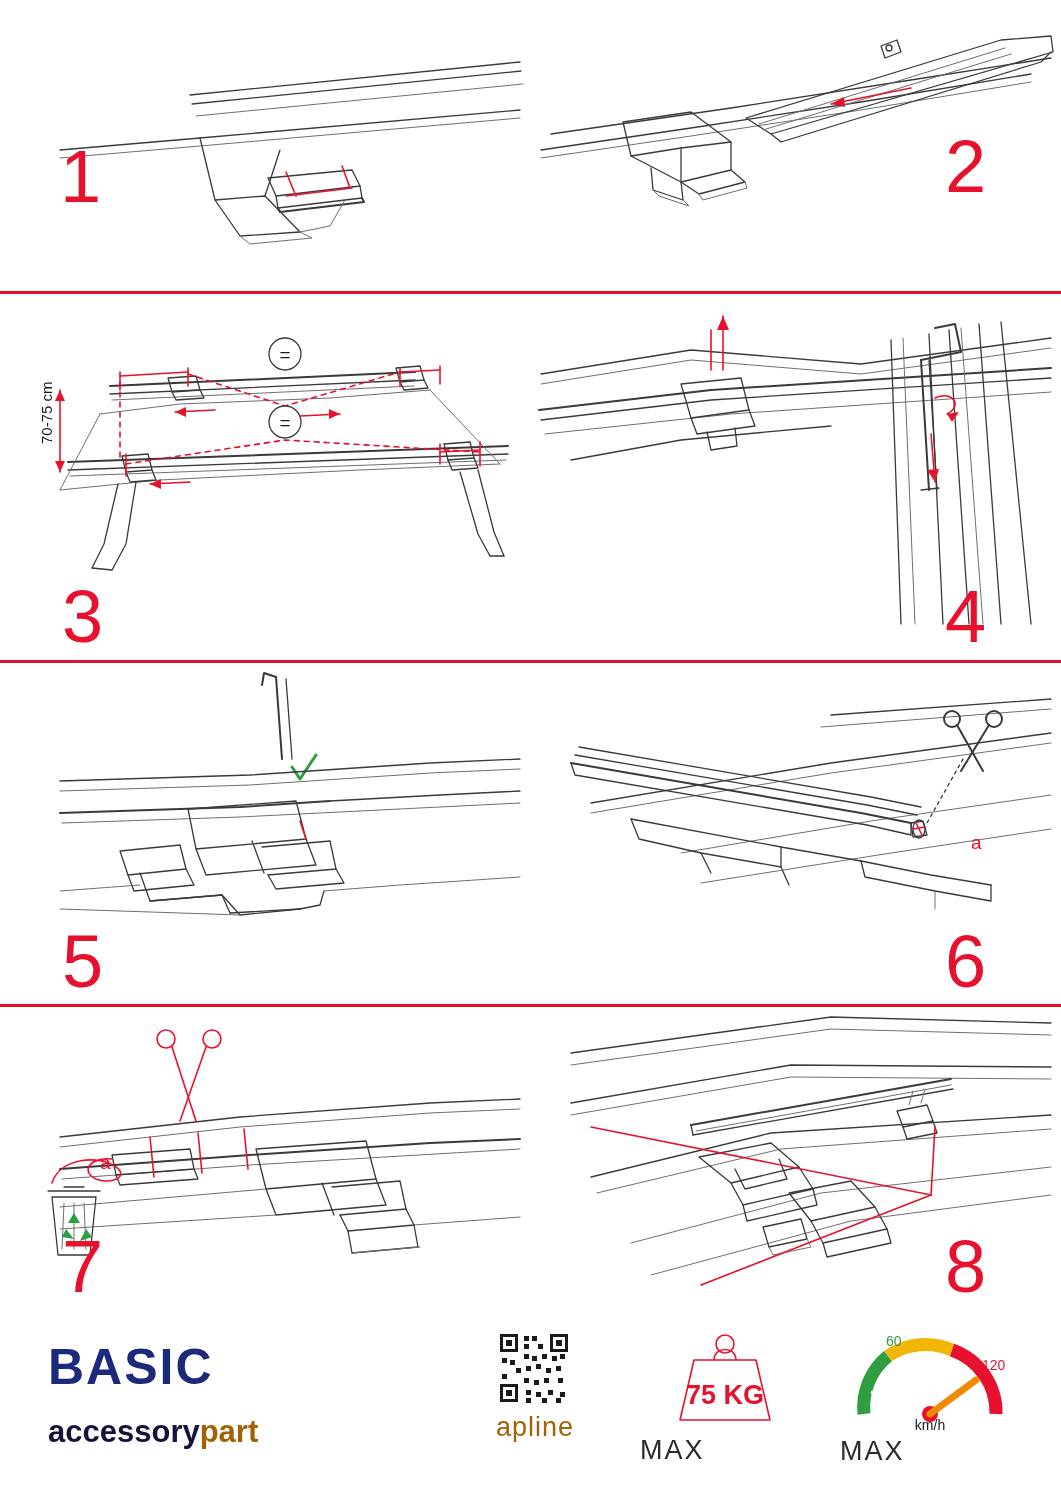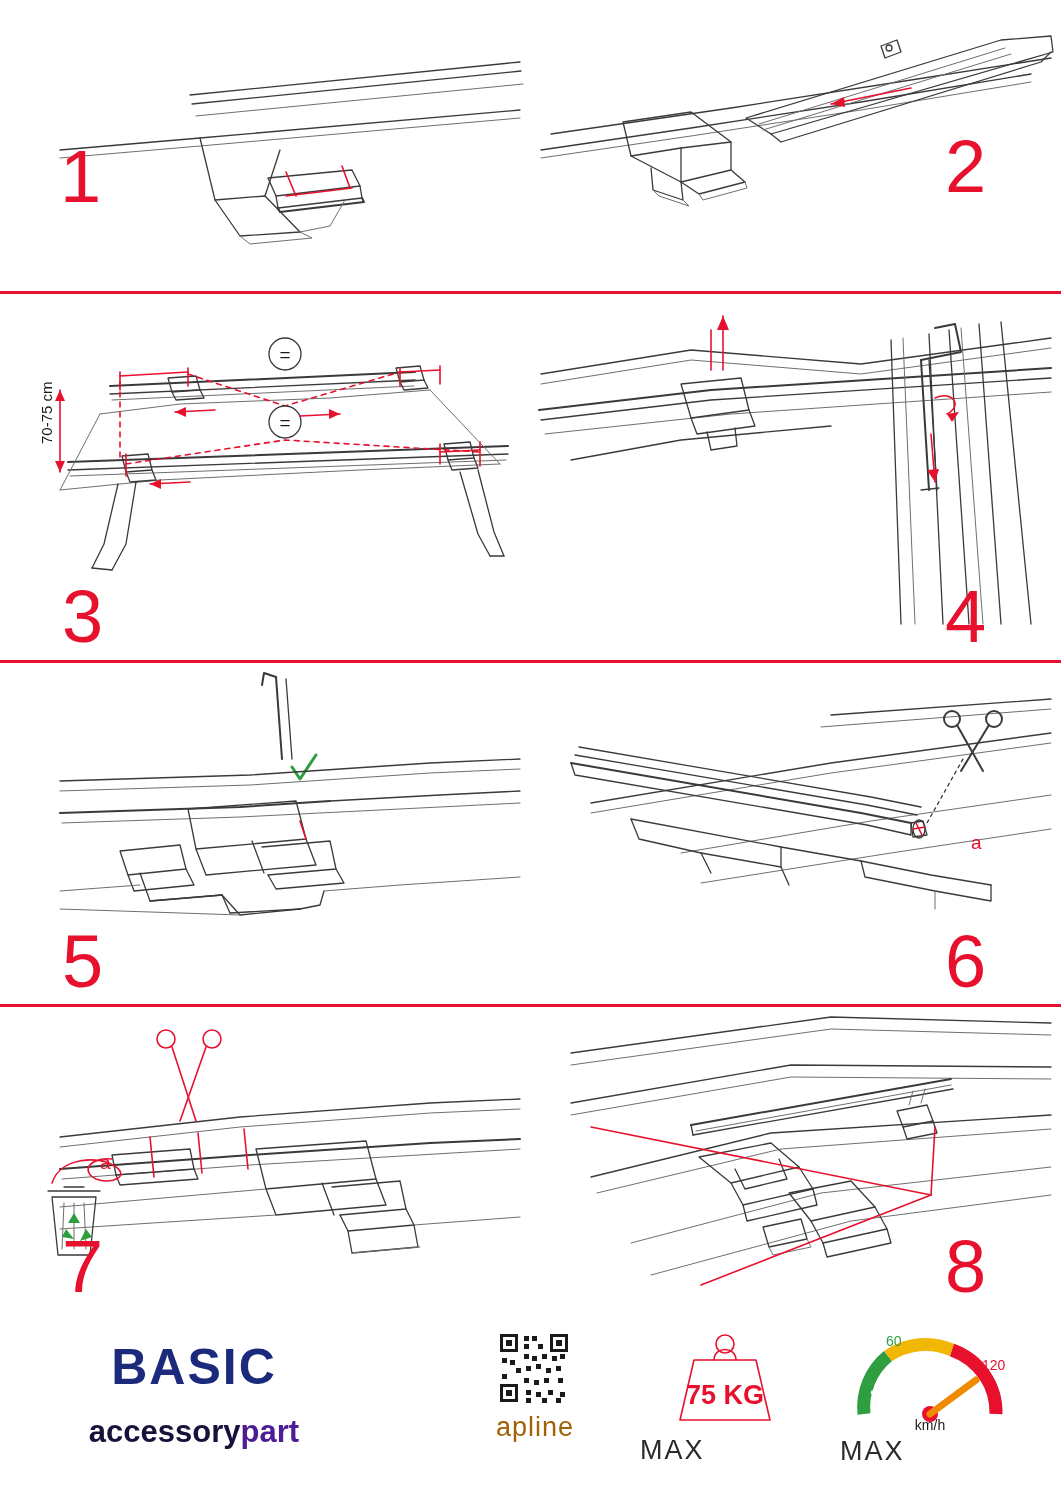--- a/index.html
+++ b/index.html
@@ -14,25 +14,25 @@
   .lnl{fill:none;stroke:#6f6f6f;stroke-width:1;stroke-linecap:round;stroke-linejoin:round;}
   .red{fill:none;stroke:#e8112d;stroke-width:1.6;stroke-linecap:round;stroke-linejoin:round;}
   .redf{fill:#e8112d;}
   .grn{fill:none;stroke:#2f9e41;stroke-width:3;stroke-linecap:round;stroke-linejoin:round;}
   .dash{stroke-dasharray:5 5;}
   .dash2{stroke-dasharray:3 4;}
   .lbl{font-family:"Liberation Sans",sans-serif;font-size:19px;fill:#e8112d;}
   .dimtxt{font-family:"Liberation Sans",sans-serif;font-size:15px;fill:#1a1a1a;}
   
   .footer{position:absolute;left:0;top:1300px;width:1061px;height:200px;}
-  .brand{position:absolute;left:69px;top:38px;width:250px;text-align:center;}
+  .brand{position:absolute;left:48px;top:38px;width:250px;text-align:left;}
   .brand .b1{font-family:"Liberation Sans",sans-serif;font-size:50px;letter-spacing:2px;color:#1b2a7a;font-weight:700;}
   .brand .b2{font-family:"Liberation Sans",sans-serif;font-size:31px;letter-spacing:0px;margin-top:18px;}
   .b2 .dark{color:#17123b;font-weight:700;}
-  .b2 .accent{color:#4c1d95;font-weight:700;}
+  .b2 .accent{color:#a16207;font-weight:700;}
   .logo{position:absolute;text-align:center;}
   .logo .cap{font-family:"Liberation Sans",sans-serif;font-size:27px;color:#2b2b2b;margin-top:8px;letter-spacing:1px;}
   .maxblock{position:absolute;text-align:left;}
   .maxblock .cap{font-family:"Liberation Sans",sans-serif;font-size:27px;color:#2b2b2b;margin-top:3px;letter-spacing:2px;}
   .kgtxt{font-family:"Liberation Sans",sans-serif;font-size:27px;fill:#e8112d;font-weight:700;}
 </style>
 </head>
 <body>
 
 <div class="sheet">

